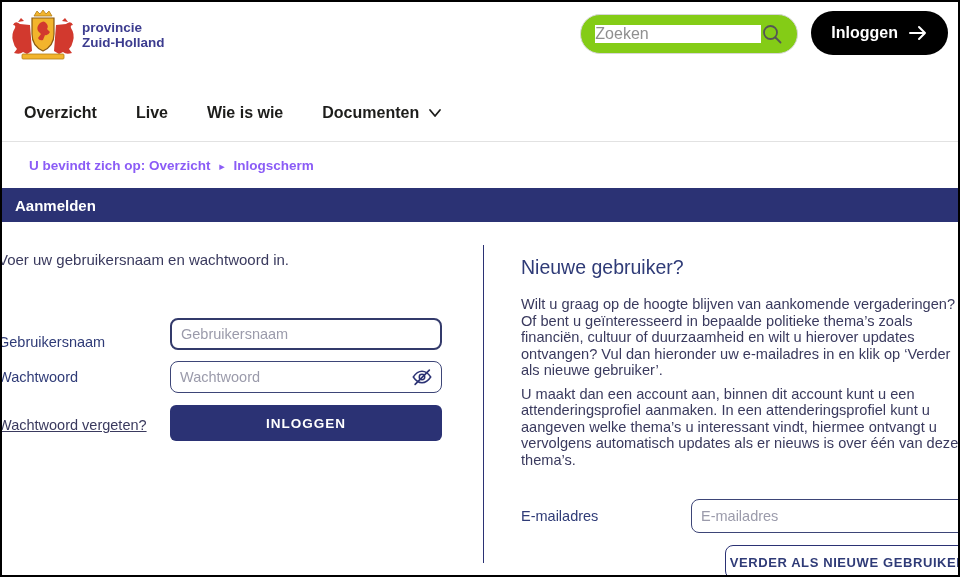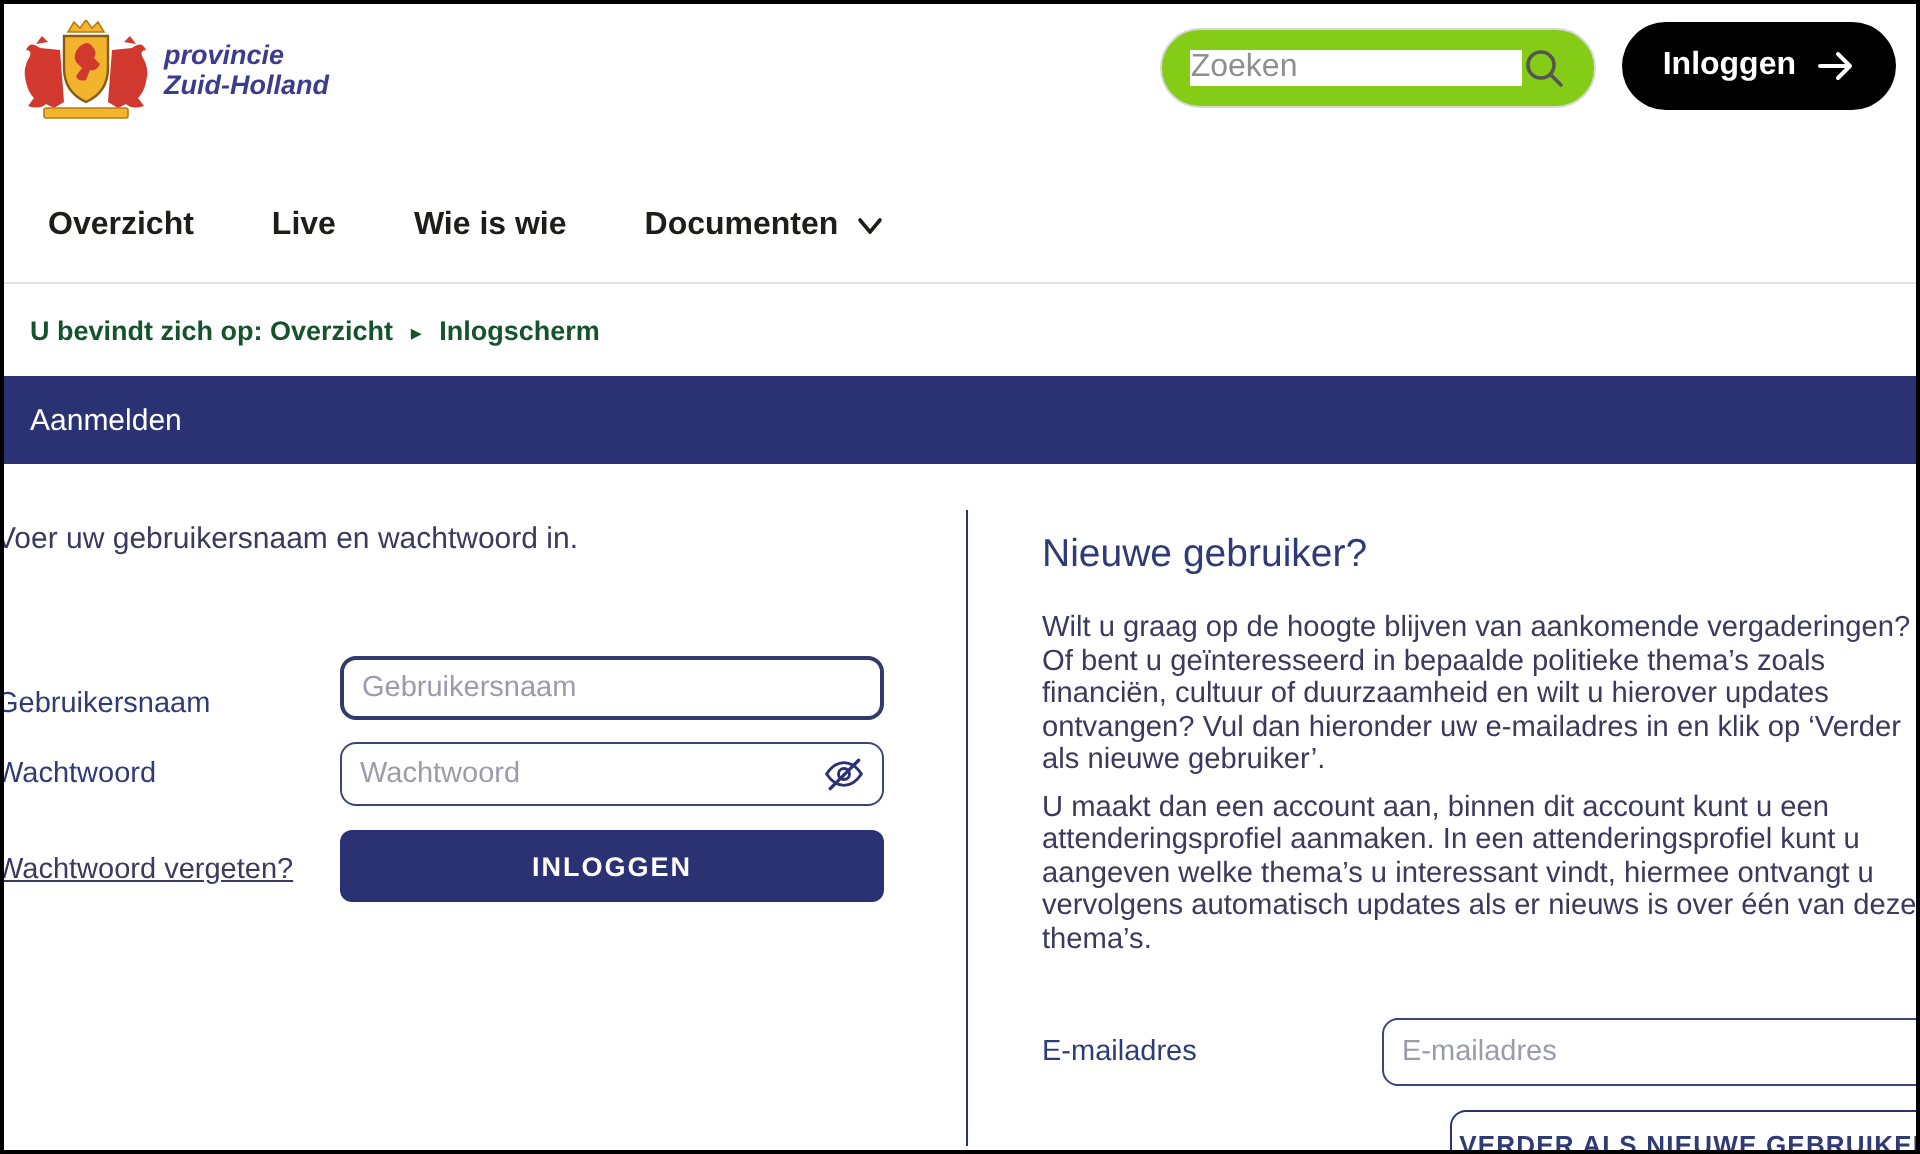--- a/index.html
+++ b/index.html
@@ -4,43 +4,43 @@
 <style>
   * { margin:0; padding:0; box-sizing:border-box; }
   html,body { width:960px; height:577px; background:#fff; }
   body { font-family:"Liberation Sans","DejaVu Sans",sans-serif; }
   .frame { width:960px; height:577px; border:2px solid #000; overflow:hidden; background:#fff; position:relative; }
 
   
   .header { display:flex; align-items:flex-start; padding:8px 10px 0 8px; height:60px; }
   .brand { display:flex; align-items:center; cursor:pointer; }
   .crest { width:66px; height:50px; flex:0 0 auto; }
-  .wordmark { margin-left:6px; color:#3c3c8f; font-weight:700; font-size:13.5px; line-height:15px;font-style:italic; }
+  .wordmark { margin-left:6px; color:#3c3c8f; font-weight:700; font-size:13.5px; line-height:15px; }
   .spacer { flex:1; }
   .search { width:218px; height:40px; margin-top:4px; border:1px solid #d7d7d7; border-radius:20px;
             display:flex; align-items:center; padding:0 14px; background:#84cc16; }
   .search input { border:none; outline:none; flex:1; font-size:16px; color:#333; width:100px;
                   font-family:"Liberation Sans",sans-serif; }
   .search input::placeholder { color:#8f8f8f; }
   .login-btn { margin-left:13px; margin-top:1px; height:44px; padding:0 20px; border:none; border-radius:22px;
                background:#000; color:#fff; font-size:16px; font-weight:700; display:flex; align-items:center;
                gap:10px; cursor:pointer; font-family:"Liberation Sans",sans-serif; }
 
   
   .nav { display:flex; gap:39px; padding:43px 0 20px 22px; border-bottom:1px solid #e2e2e2; }
   .nav-item { font-size:16px; font-weight:700; color:#1d1d1b; line-height:16px; cursor:pointer;
               display:flex; align-items:center; gap:9px; }
 
   
-  .breadcrumb { padding:16px 0 15px 13px; font-size:13.5px; color:#14532d; font-weight:700; }
+  .breadcrumb { padding:16px 0 15px 27px; font-size:13.5px; color:#8b5cf6; font-weight:700; }
   .breadcrumb .crumb { font-weight:600; cursor:pointer; }
   .breadcrumb .sep { margin:0 5px; font-size:11px; }
 
   
-  .banner { height:44px; background:#2b3274; color:#fff; font-size:15px; font-weight:400;
+  .banner { height:34px; background:#2b3274; color:#fff; font-size:15px; font-weight:700;
             display:flex; align-items:center; padding-left:13px; }
 
   
   .main { display:flex; margin-top:23px; }
   .col-left { width:481px; flex:0 0 481px; }
   .intro { margin:7px 0 0 -4px; font-size:15px; color:#3a3a5e; line-height:16px; }
   .frow { display:flex; align-items:center; }
   .frow .lbl { width:172px; margin-left:-4px; font-size:14.5px; color:#2f3b77; }
   .row-user { margin-top:50px;align-items:flex-end; }
   .row-pass { margin-top:11px; }

